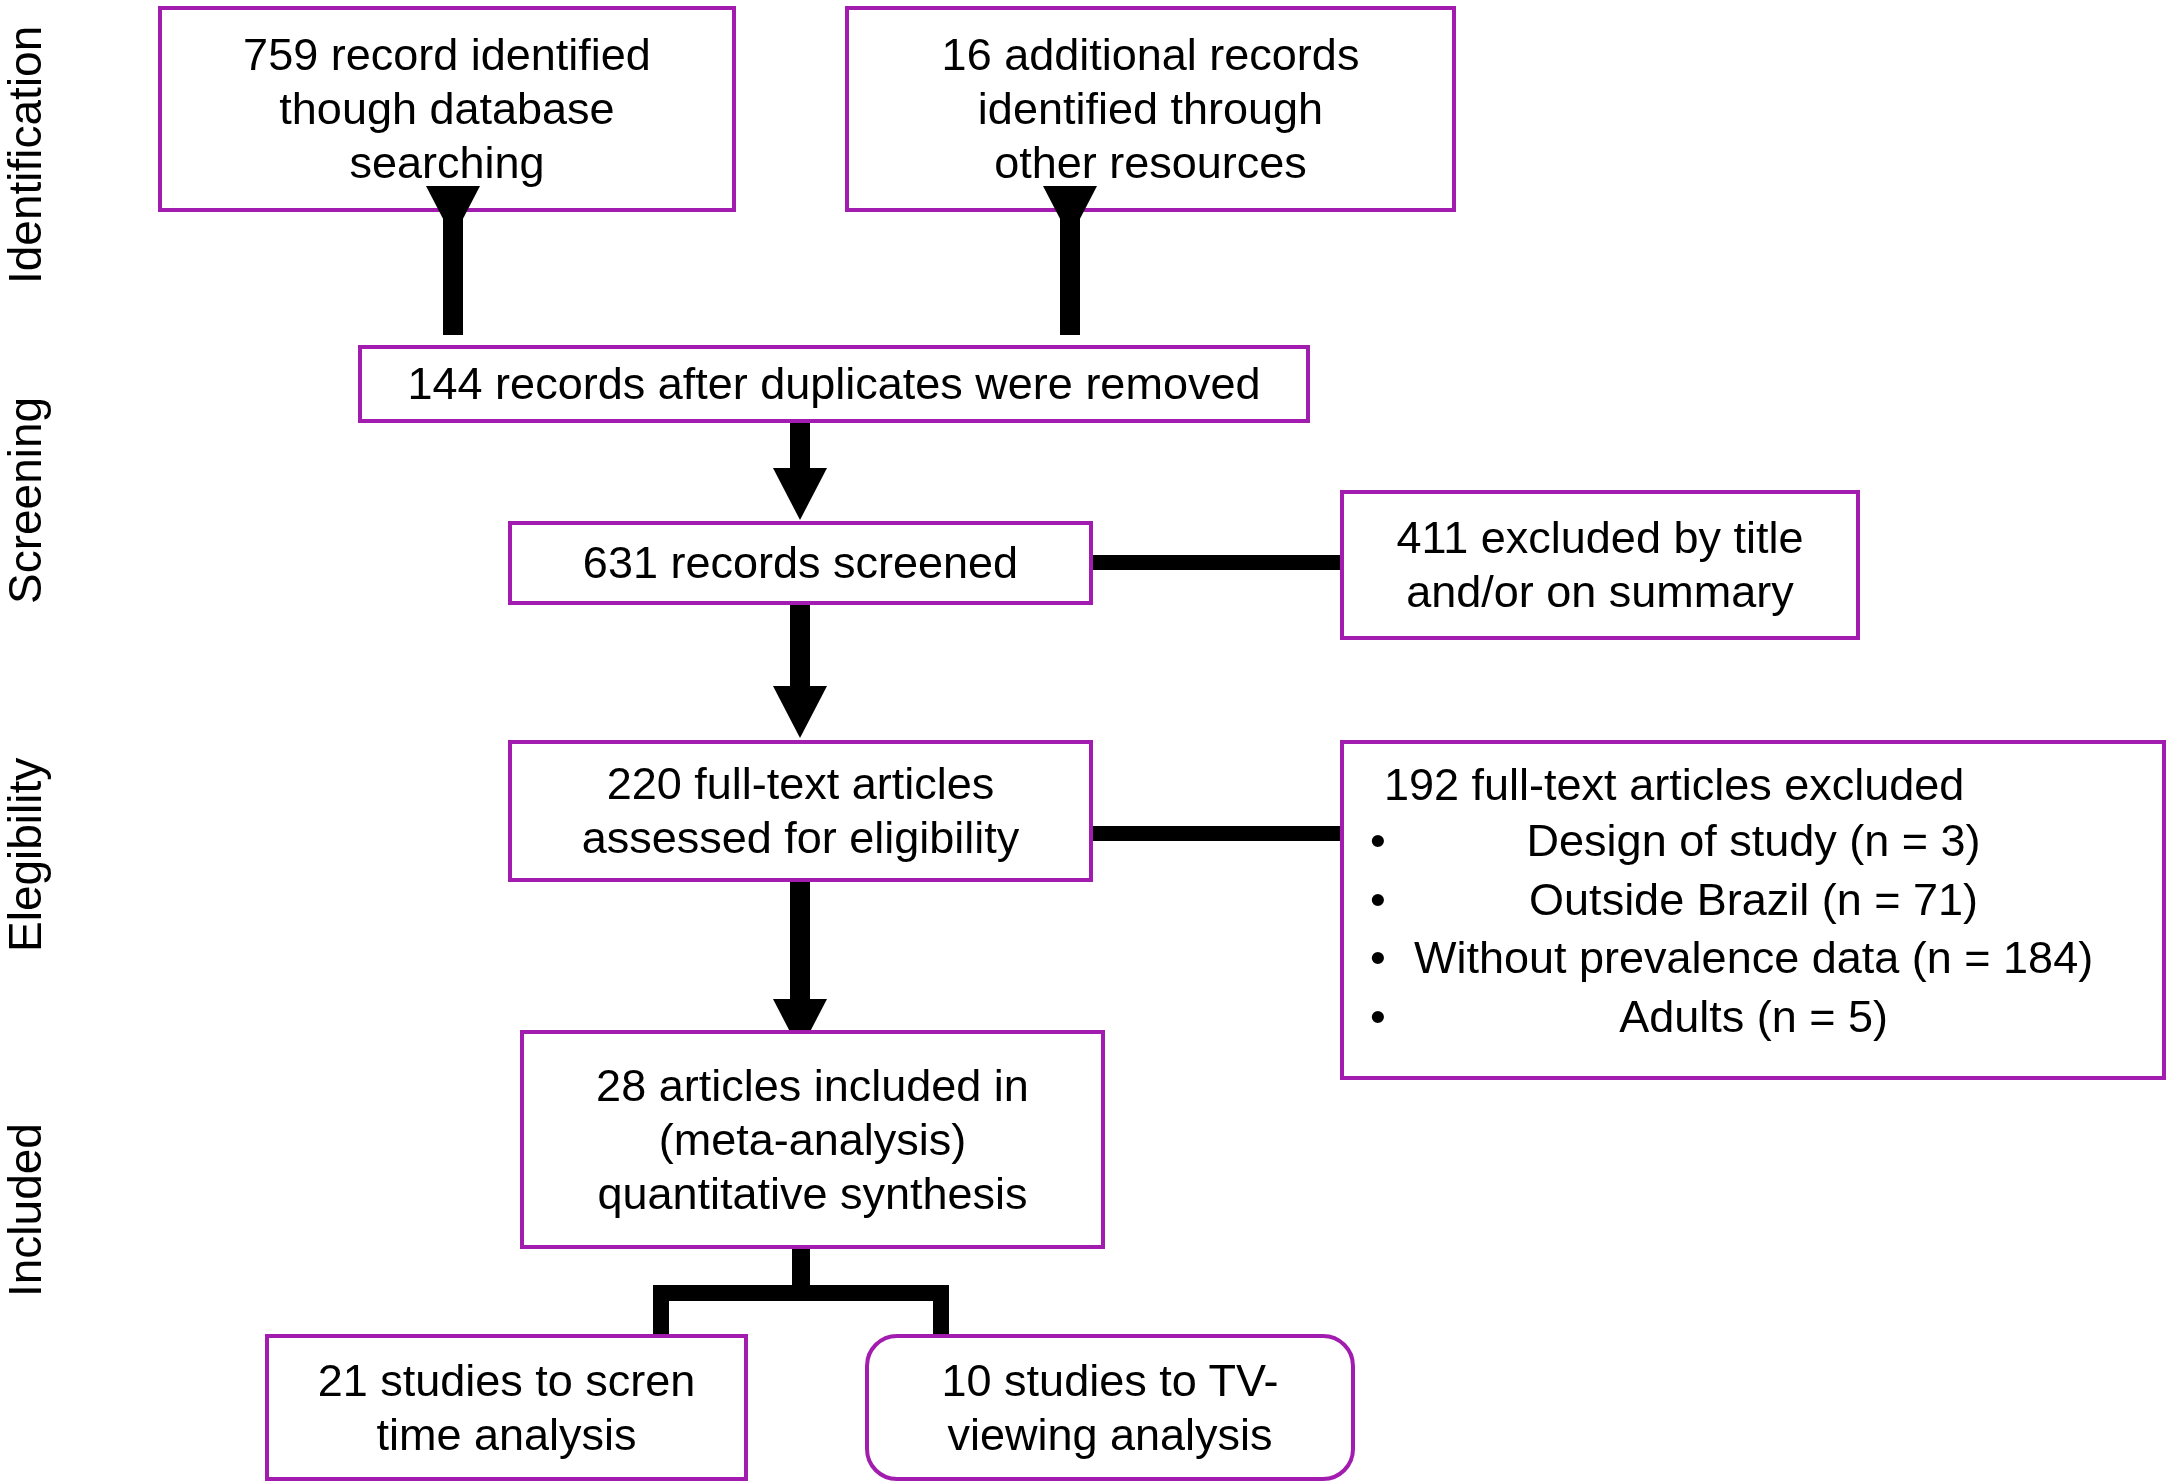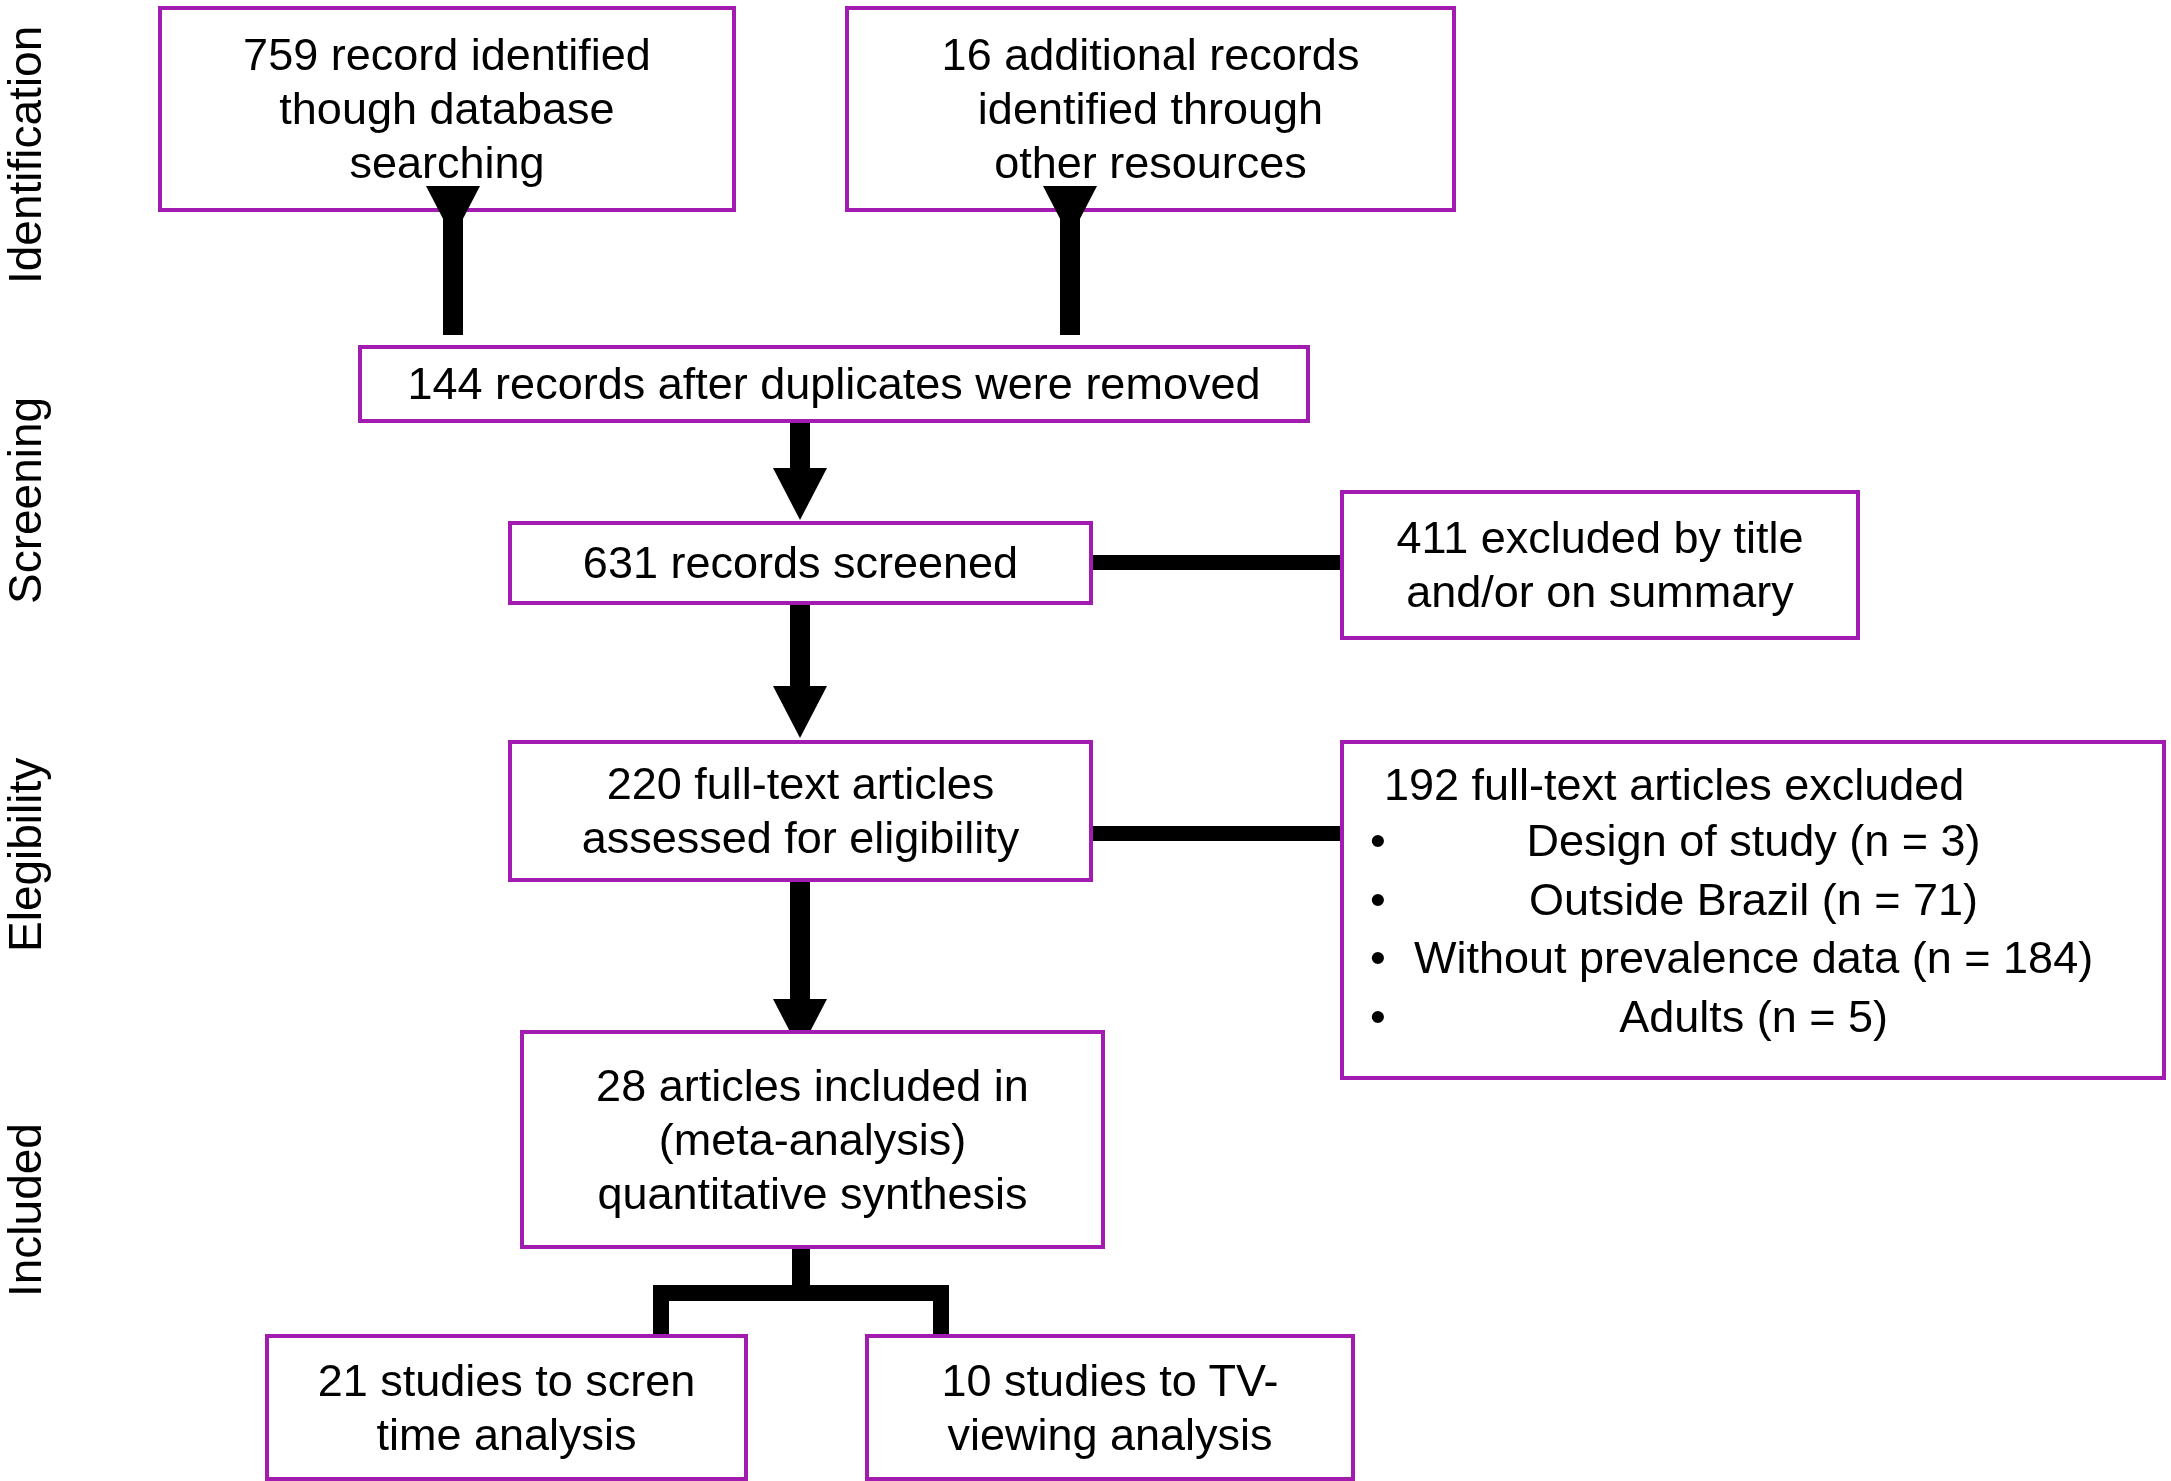--- a/index.html
+++ b/index.html
@@ -183,18 +183,18 @@
   <div class="vline" style="left:792px; top:1249px; width:18px; height:39px;"></div>
   <div class="hline" style="left:653px; top:1285px; width:296px; height:16px;"></div>
   <div class="vline" style="left:653px; top:1285px; width:16px; height:53px;"></div>
   <div class="vline" style="left:933px; top:1285px; width:16px; height:53px;"></div>
 
   <div class="box" style="left:265px; top:1334px; width:483px; height:147px;">
     <span class="line">21 studies to scren</span>
     <span class="line">time analysis</span>
   </div>
 
-  <div class="box" style="left:865px; top:1334px; width:490px; height:147px;">
+  <div class="box" style="left:865px; top:1334px; width:490px; height:147px;border-radius:32px;">
     <span class="line">10 studies to TV-</span>
     <span class="line">viewing analysis</span>
   </div>
 
 </div>
 
 </body></html>

